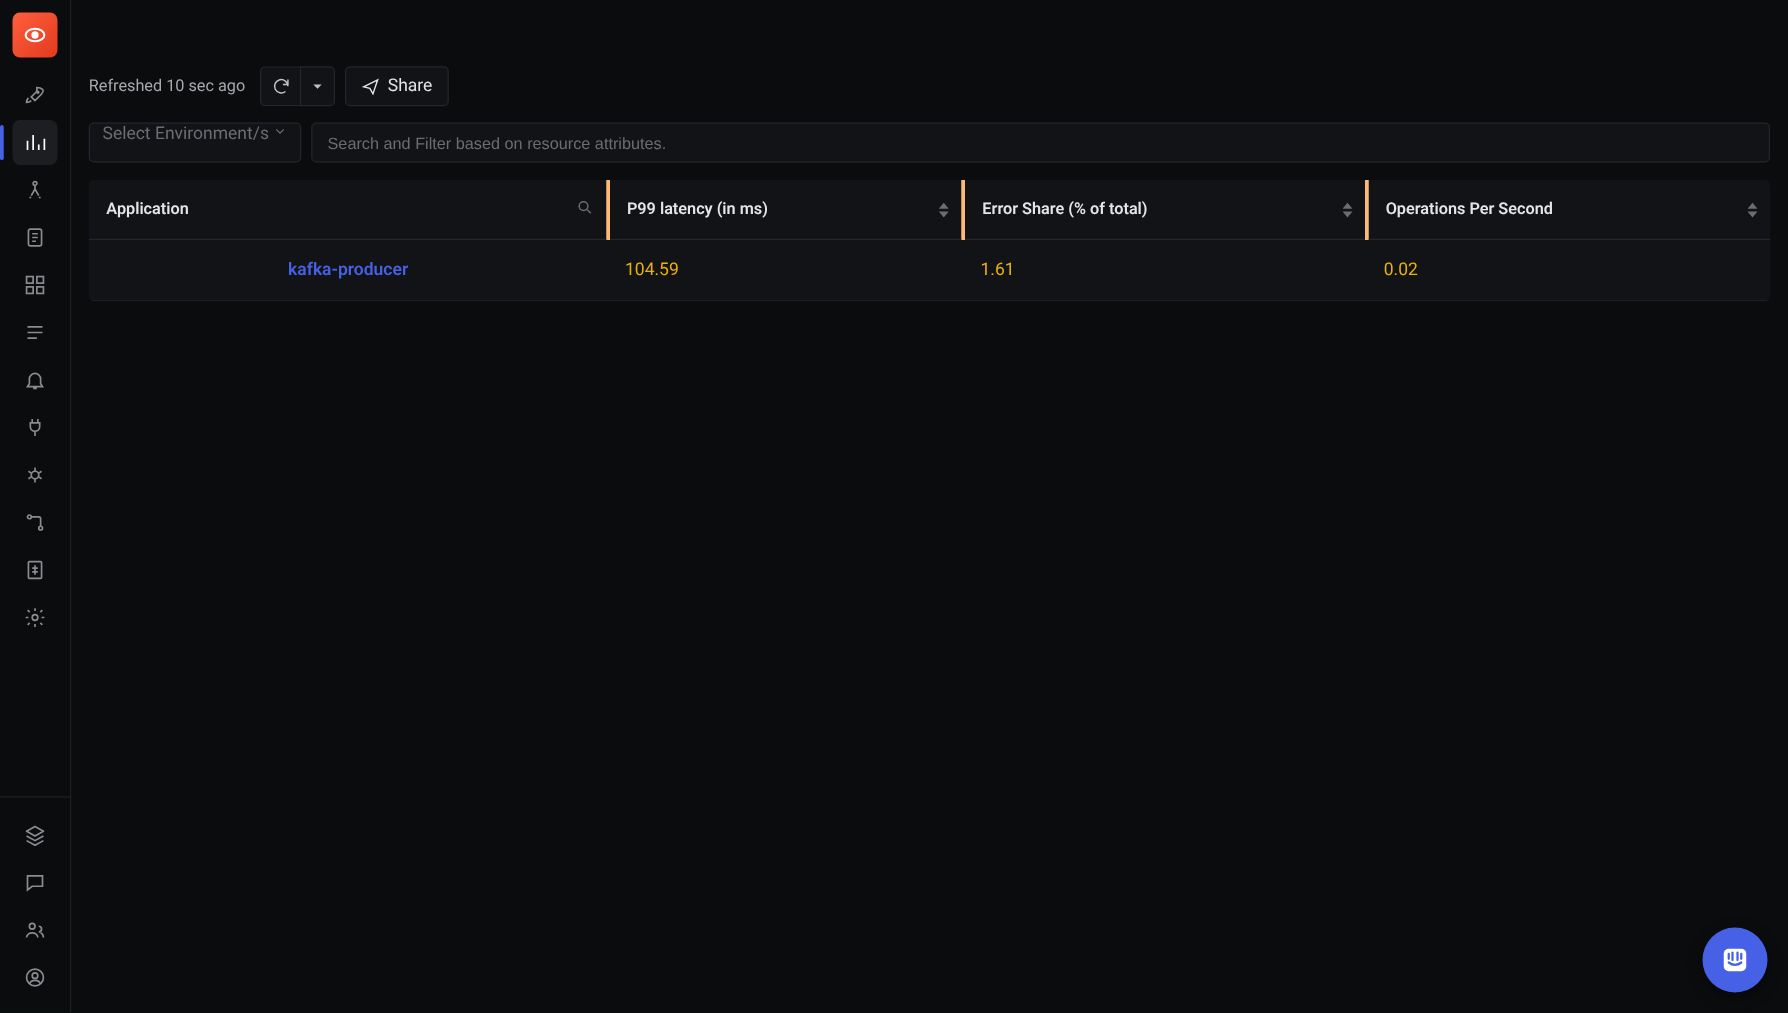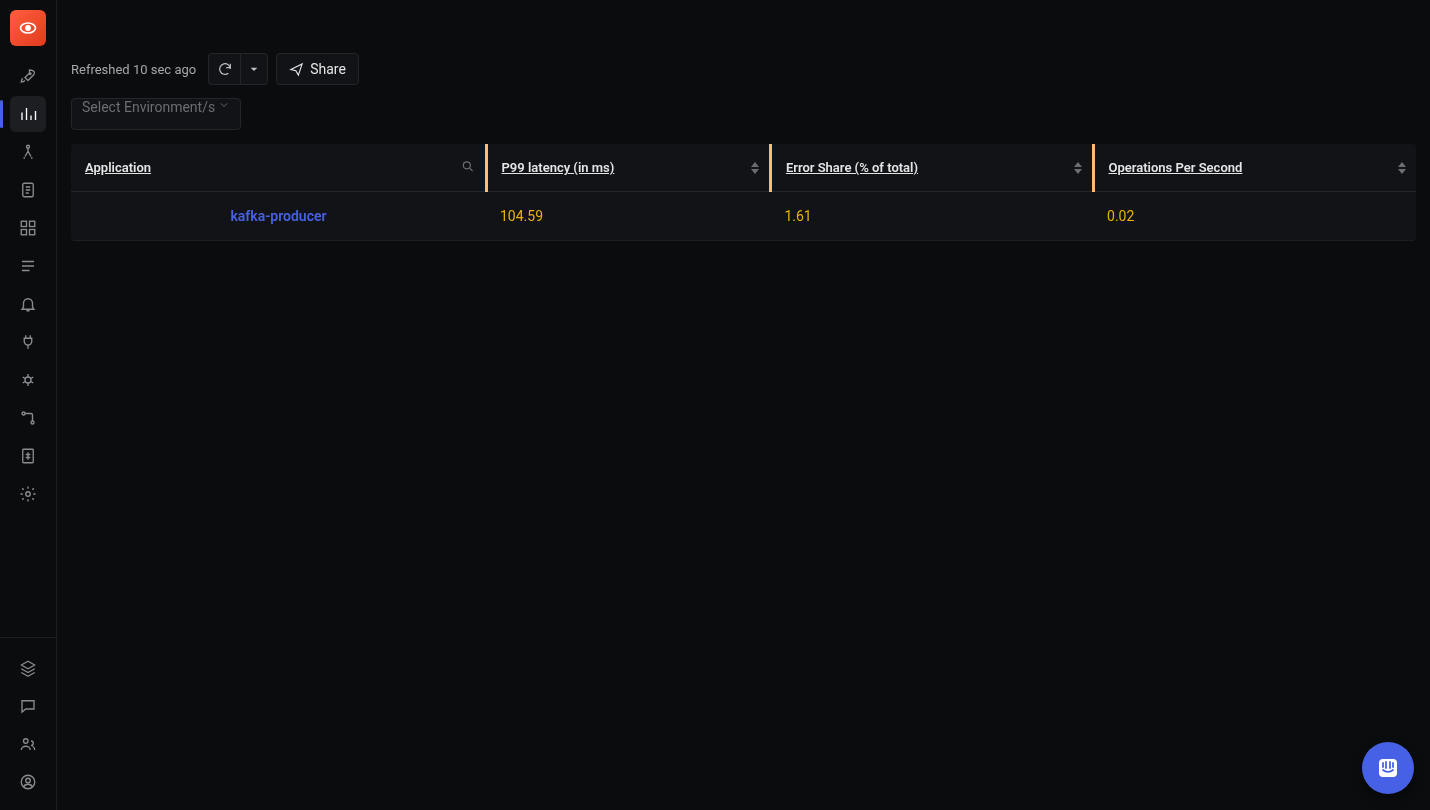--- a/index.html
+++ b/index.html
@@ -185,21 +185,20 @@
       background: #121316;
     }
     th {
       text-align: left;
       font-weight: 600;
       color: #e4e5e7;
       font-size: 13px;
       padding: 16px 14px;
       border-bottom: 1px solid #24262b;
       position: relative;
-      text-decoration: underline;
     }
     th.app-col { width: 415px; }
     th.lat-col, th.err-col, th.ops-col {
       border-left: 3px solid #fdba74;
     }
     .col-search {
       position: absolute;
       right: 10px;
       top: 50%;
       transform: translateY(-50%);
@@ -379,20 +378,21 @@
     </div>
   </div>
 
   <div class="filter-row">
     <div class="env-select">
       <span>Select Environment/s</span>
       <svg viewBox="0 0 24 24" fill="none" stroke="currentColor" stroke-width="2">
           <path d="M6 9l6 6 6-6"></path>
         </svg>
     </div>
+    <input class="search-input" placeholder="Search and Filter based on resource attributes." style="">
   </div>
 
   <div class="table-wrap">
     <table>
       <thead>
         <tr>
           <th class="app-col">
             <span>Application</span>
             <span class="col-search">
               <svg viewBox="0 0 24 24" fill="none" stroke="currentColor" stroke-width="2">

